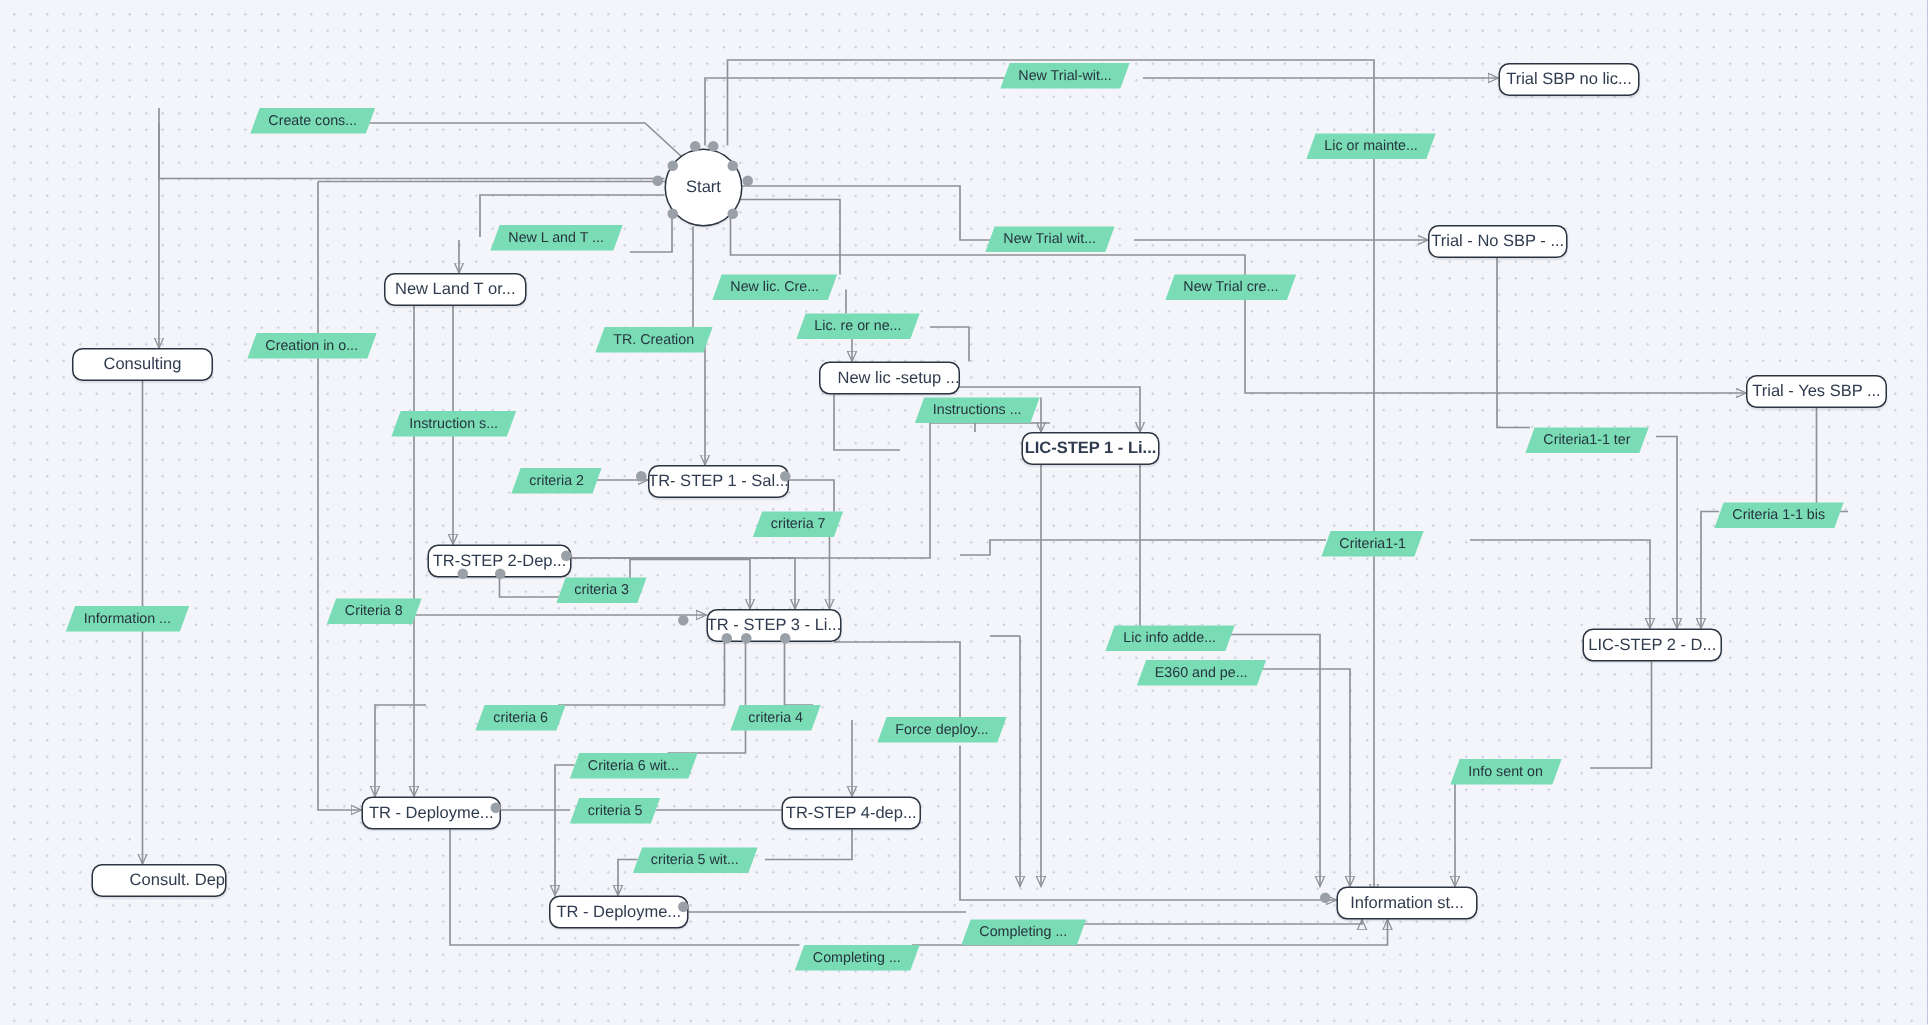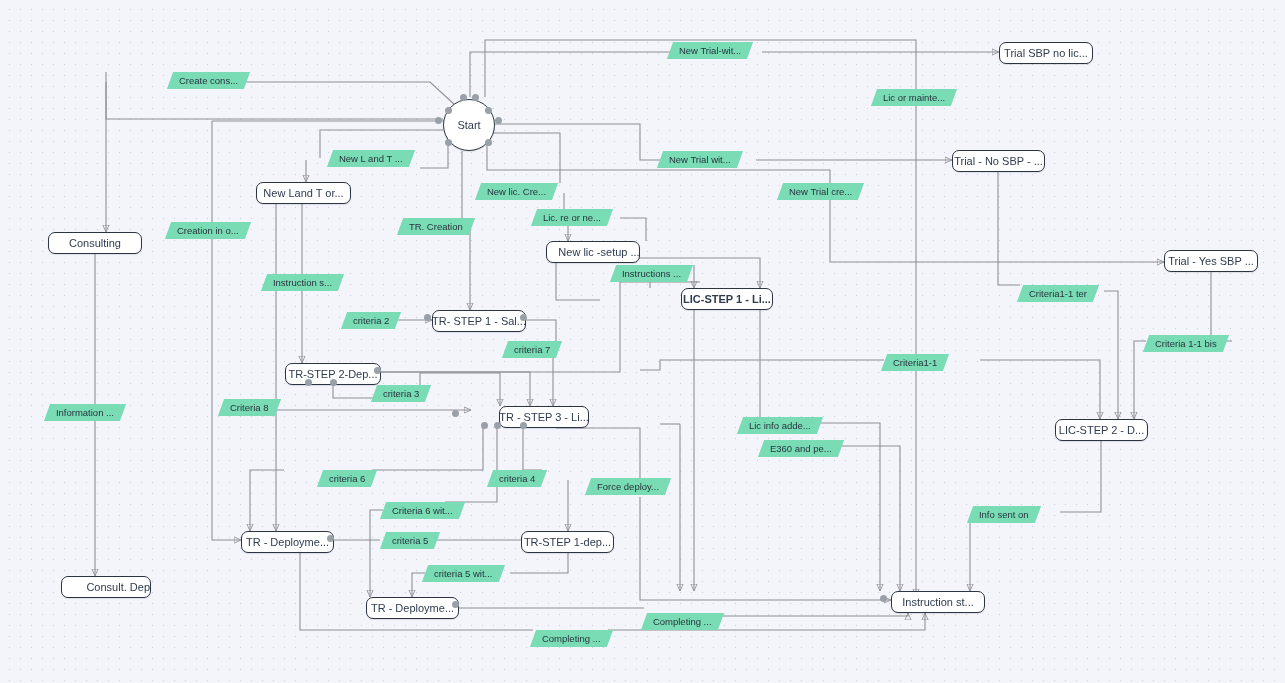--- a/index.html
+++ b/index.html
@@ -160,25 +160,25 @@
       </div>
       <div class="node" style="left: 256px; top: 182px; width: 95px; height: 22px;">
         <span>New Land T or...</span>
       </div>
       <div class="node" style="left: 432px; top: 310px; width: 94px; height: 22px;">
         <span>TR- STEP 1 - Sal...</span>
       </div>
       <div class="node" style="left: 285px; top: 363px; width: 96px; height: 22px;">
         <span>TR-STEP 2-Dep...</span>
       </div>
-      <div class="node" style="left: 471px; top: 406px; width: 90px; height: 22px; margin-left: 28px;">
+      <div class="node" style="left: 471px; top: 406px; width: 90px; height: 22px;">
         <span>TR - STEP 3 - Li...</span>
       </div>
       <div class="node" style="left: 521px; top: 531px; width: 93px; height: 22px;">
-        <span>TR-STEP 1-dep...</span>
+        <span>TR-STEP 4-dep...</span>
       </div>
       <div class="node" style="left: 241px; top: 531px; width: 93px; height: 22px;">
         <span>TR - Deployme...</span>
       </div>
       <div class="node" style="left: 366px; top: 597px; width: 93px; height: 22px;">
         <span>TR - Deployme...</span>
       </div>
       <div class="node" style="left: 546px; top: 241px; width: 94px; height: 22px; padding-left: 12px;">
         <span>New lic -setup ...</span>
       </div>
@@ -191,21 +191,21 @@
       <div class="node" style="left: 999px; top: 42px; width: 94px; height: 22px;">
         <span>Trial SBP no lic...</span>
       </div>
       <div class="node" style="left: 952px; top: 150px; width: 93px; height: 22px;">
         <span>Trial - No SBP - ...</span>
       </div>
       <div class="node" style="left: 1164px; top: 250px; width: 94px; height: 22px;">
         <span>Trial - Yes SBP ...</span>
       </div>
       <div class="node" style="left: 891px; top: 591px; width: 94px; height: 22px;">
-        <span>Instruction st...</span>
+        <span>Information st...</span>
       </div>
     </div>
 
   <div id="label-layer">
       <div class="elabel" style="left: 170px; top: 72px;">
         <span>Create cons...</span>
       </div>
       <div class="elabel" style="left: 670px; top: 42px;">
         <span>New Trial-wit...</span>
       </div>

